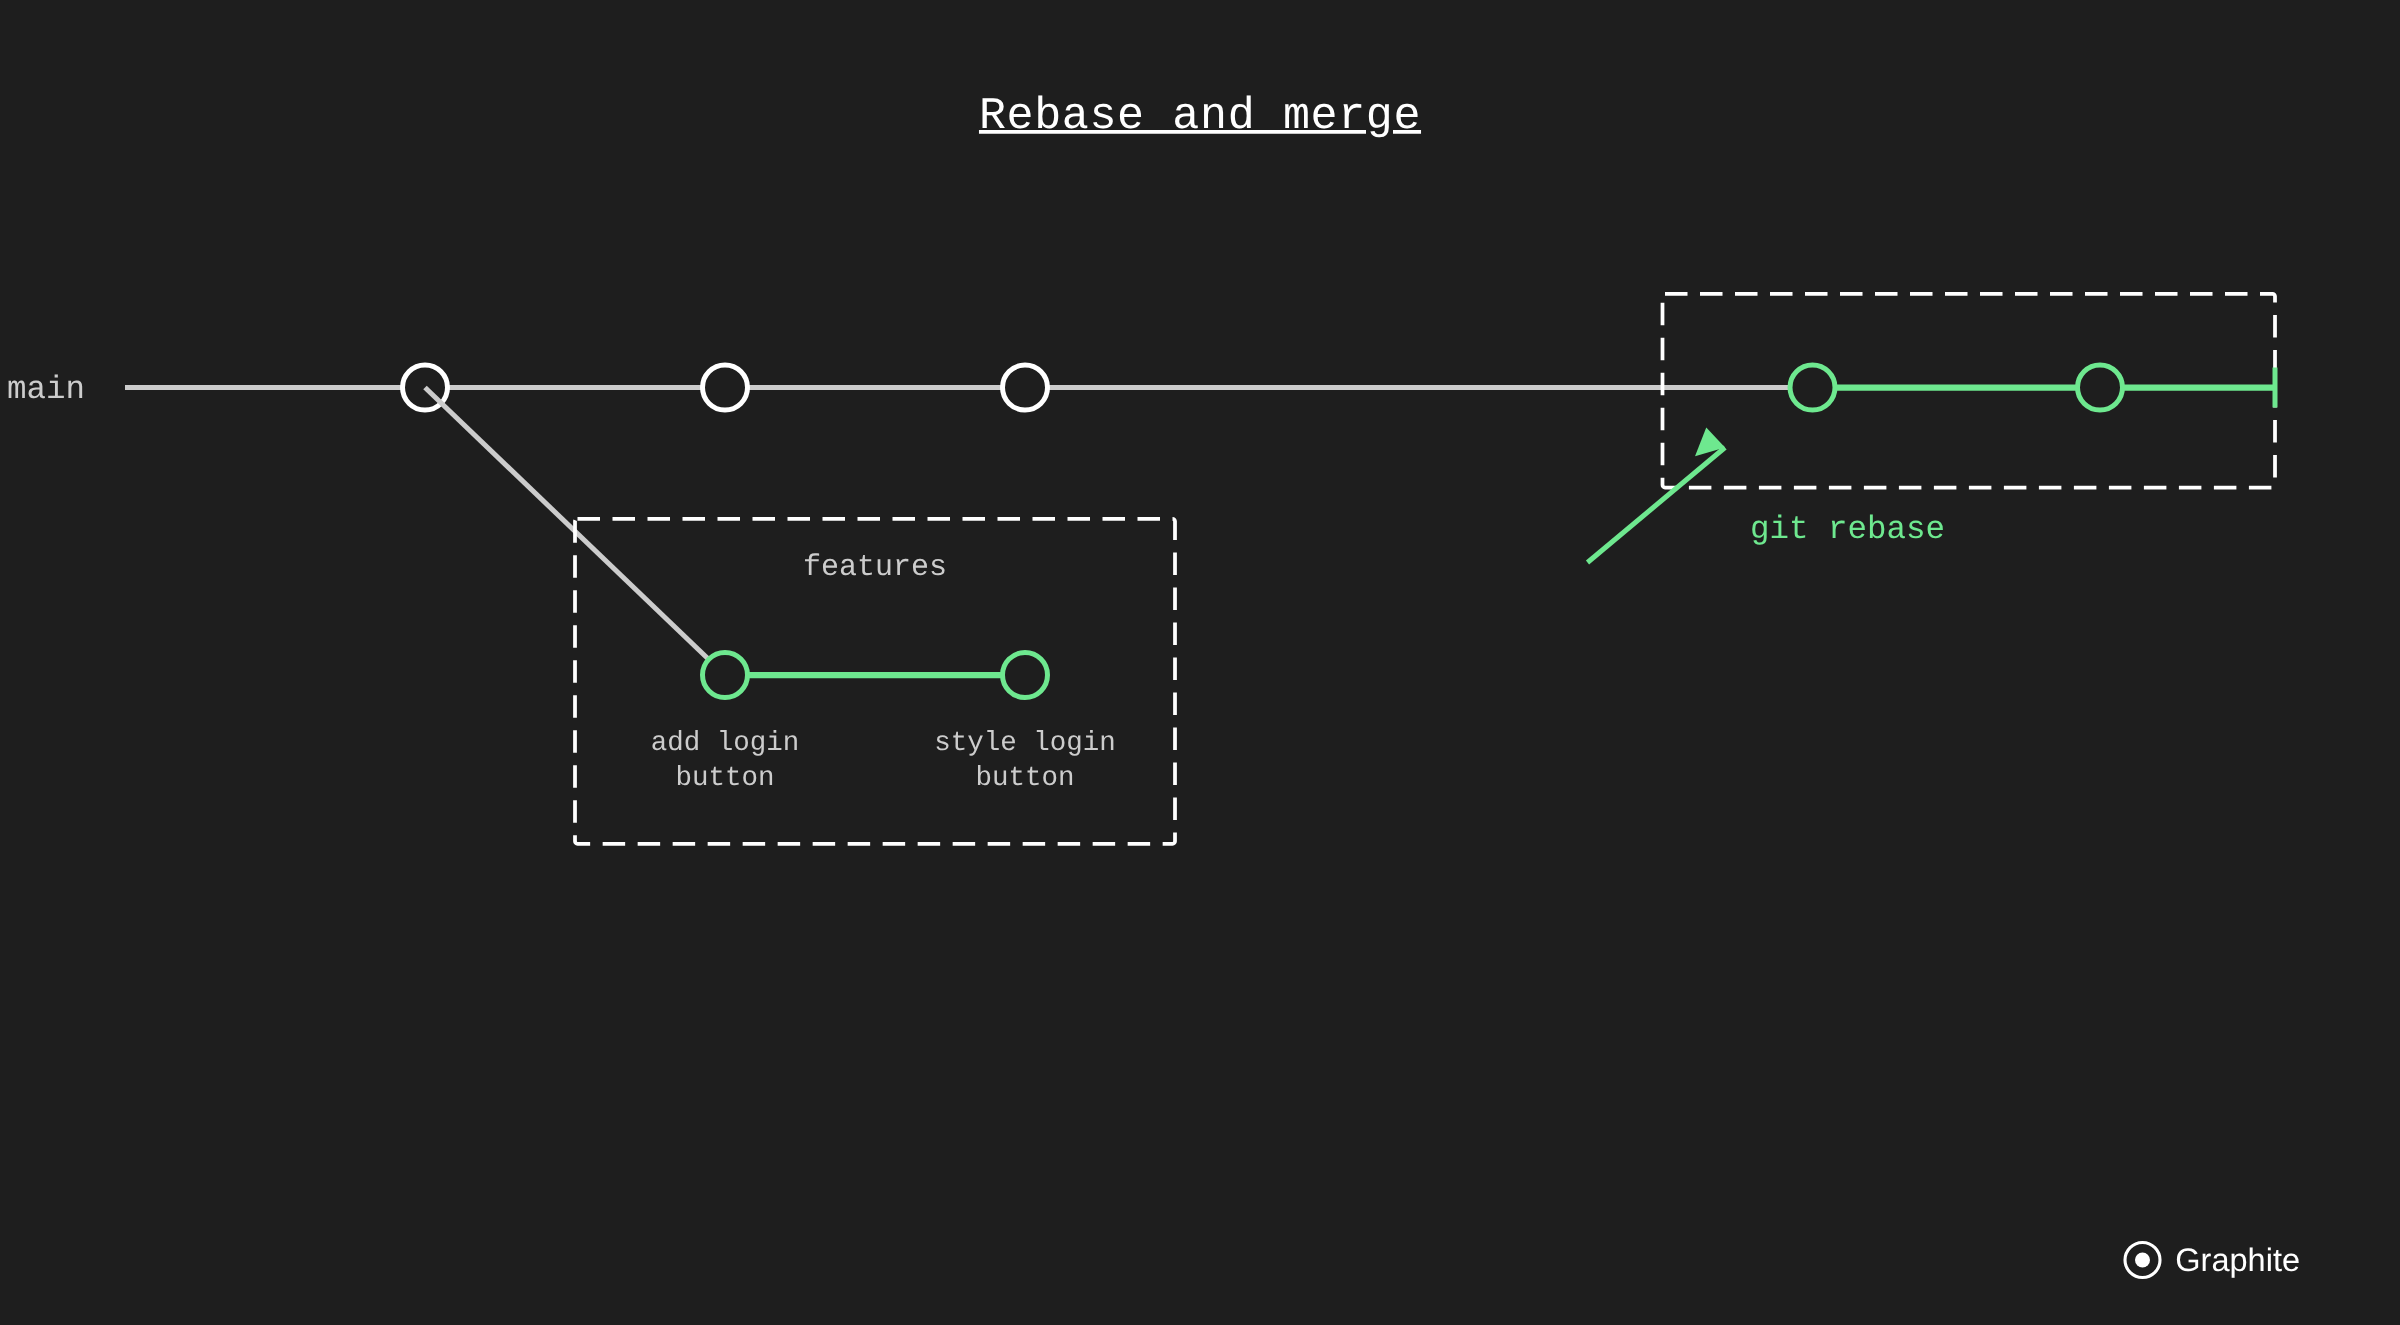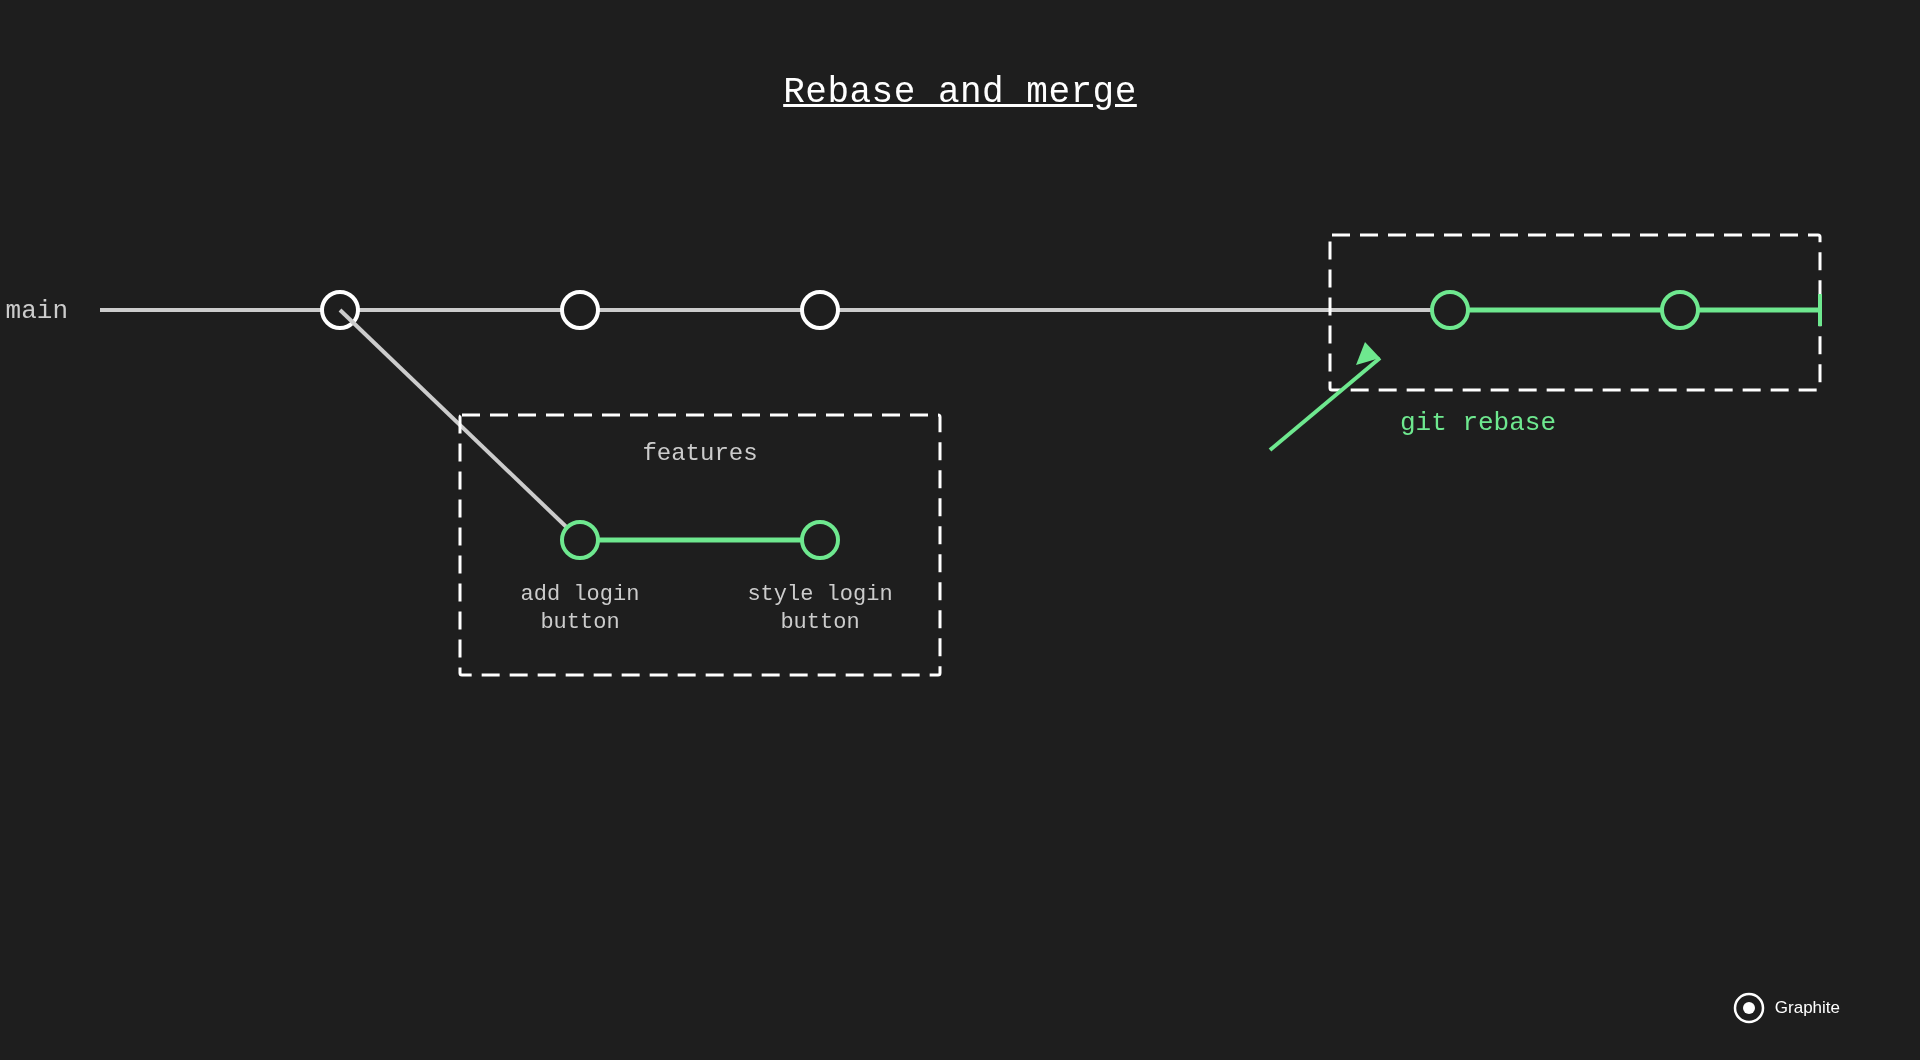--- a/index.html
+++ b/index.html
@@ -41,21 +41,21 @@
     }
 
     .brand {
       position: absolute;
       bottom: 36px;
       right: 80px;
       display: flex;
       align-items: center;
       gap: 10px;
       color: #ffffff;
-      font-size: 17px;
+      font-size: 26px;
       font-weight: 500;
       font-family: sans-serif;
     }
 
     .brand-icon {
       width: 32px;
       height: 32px;
     }
   </style>
 </head>

